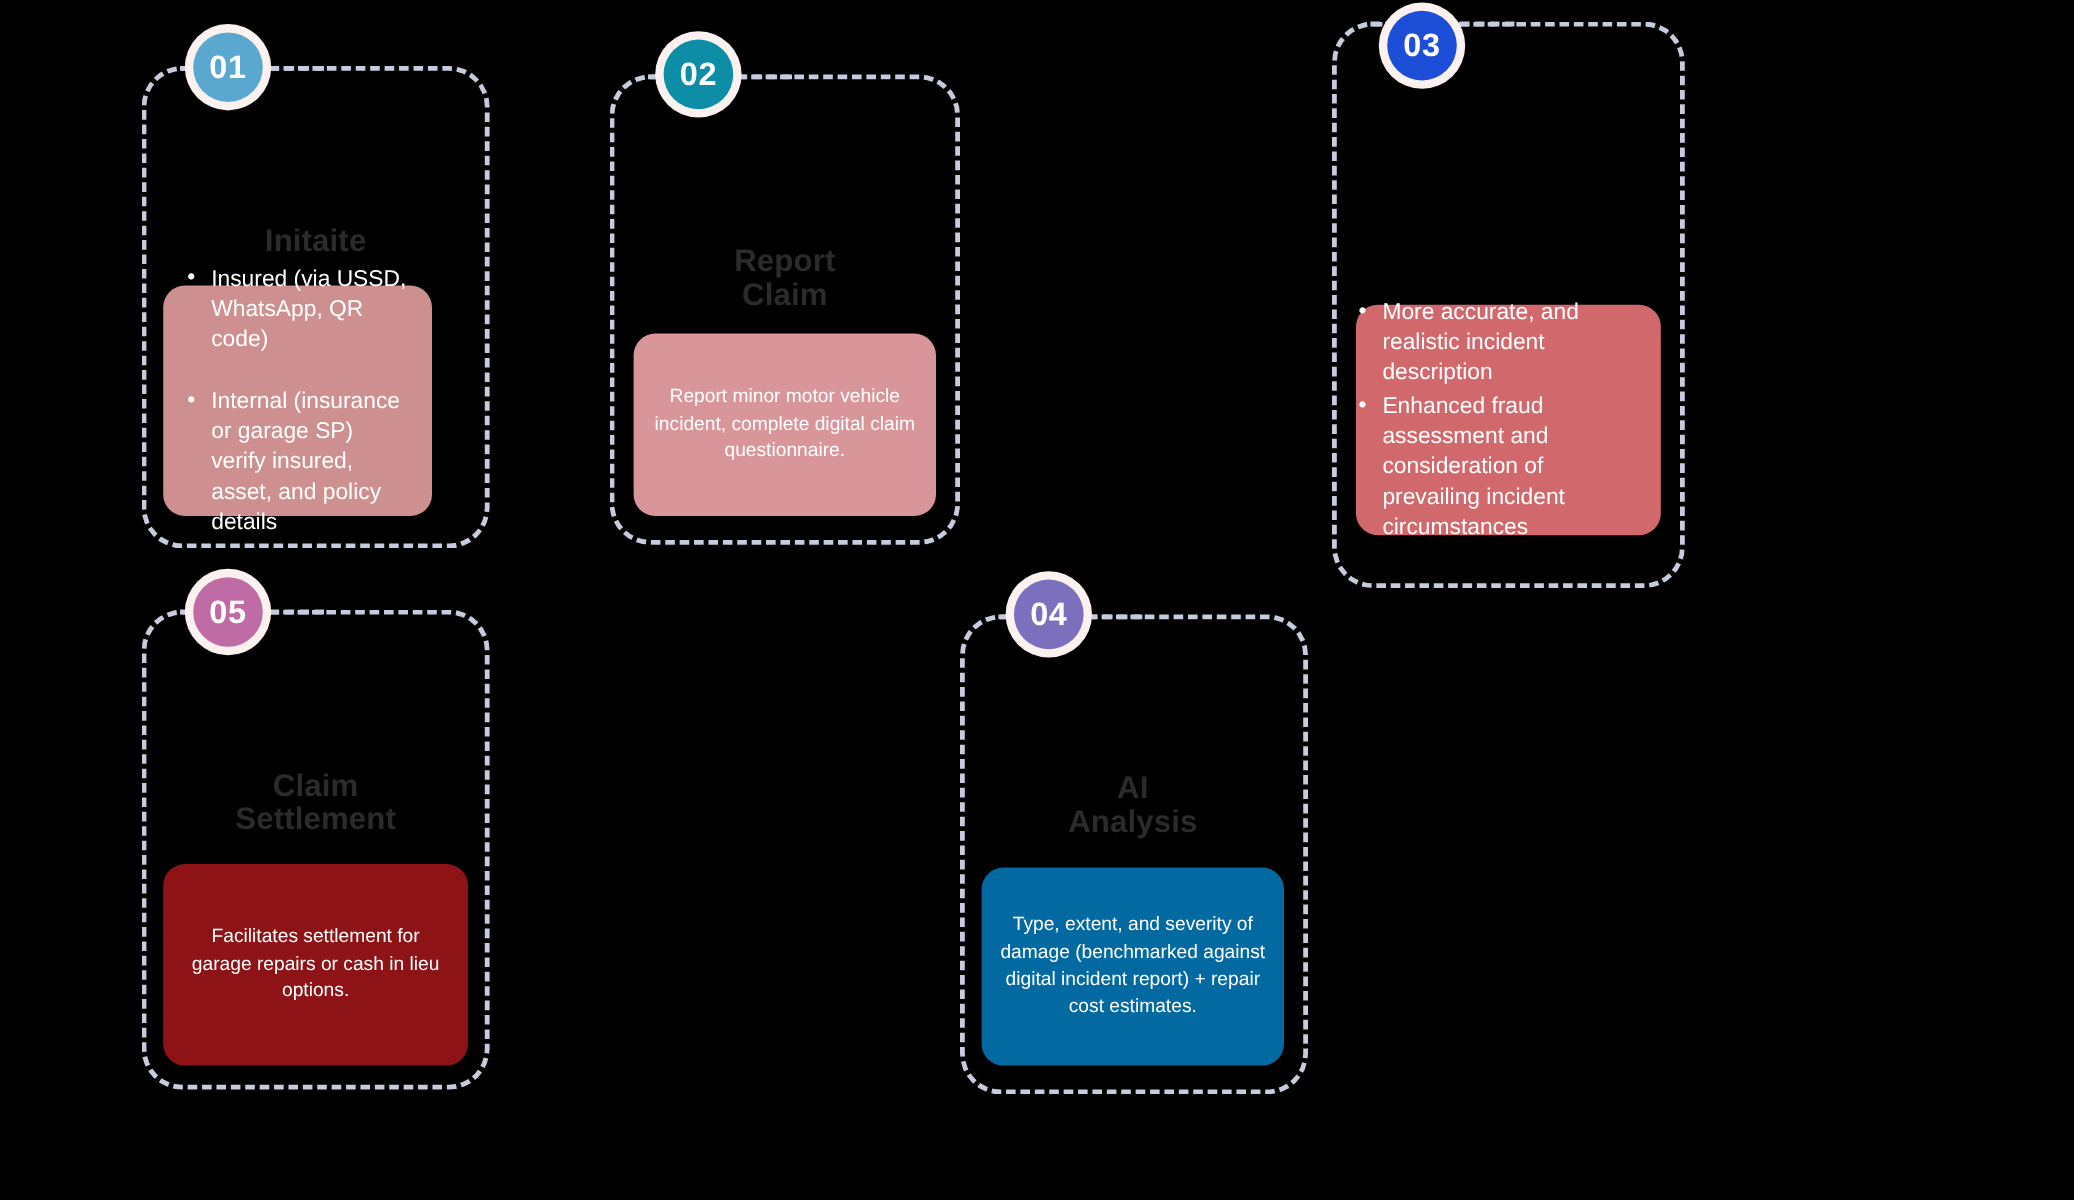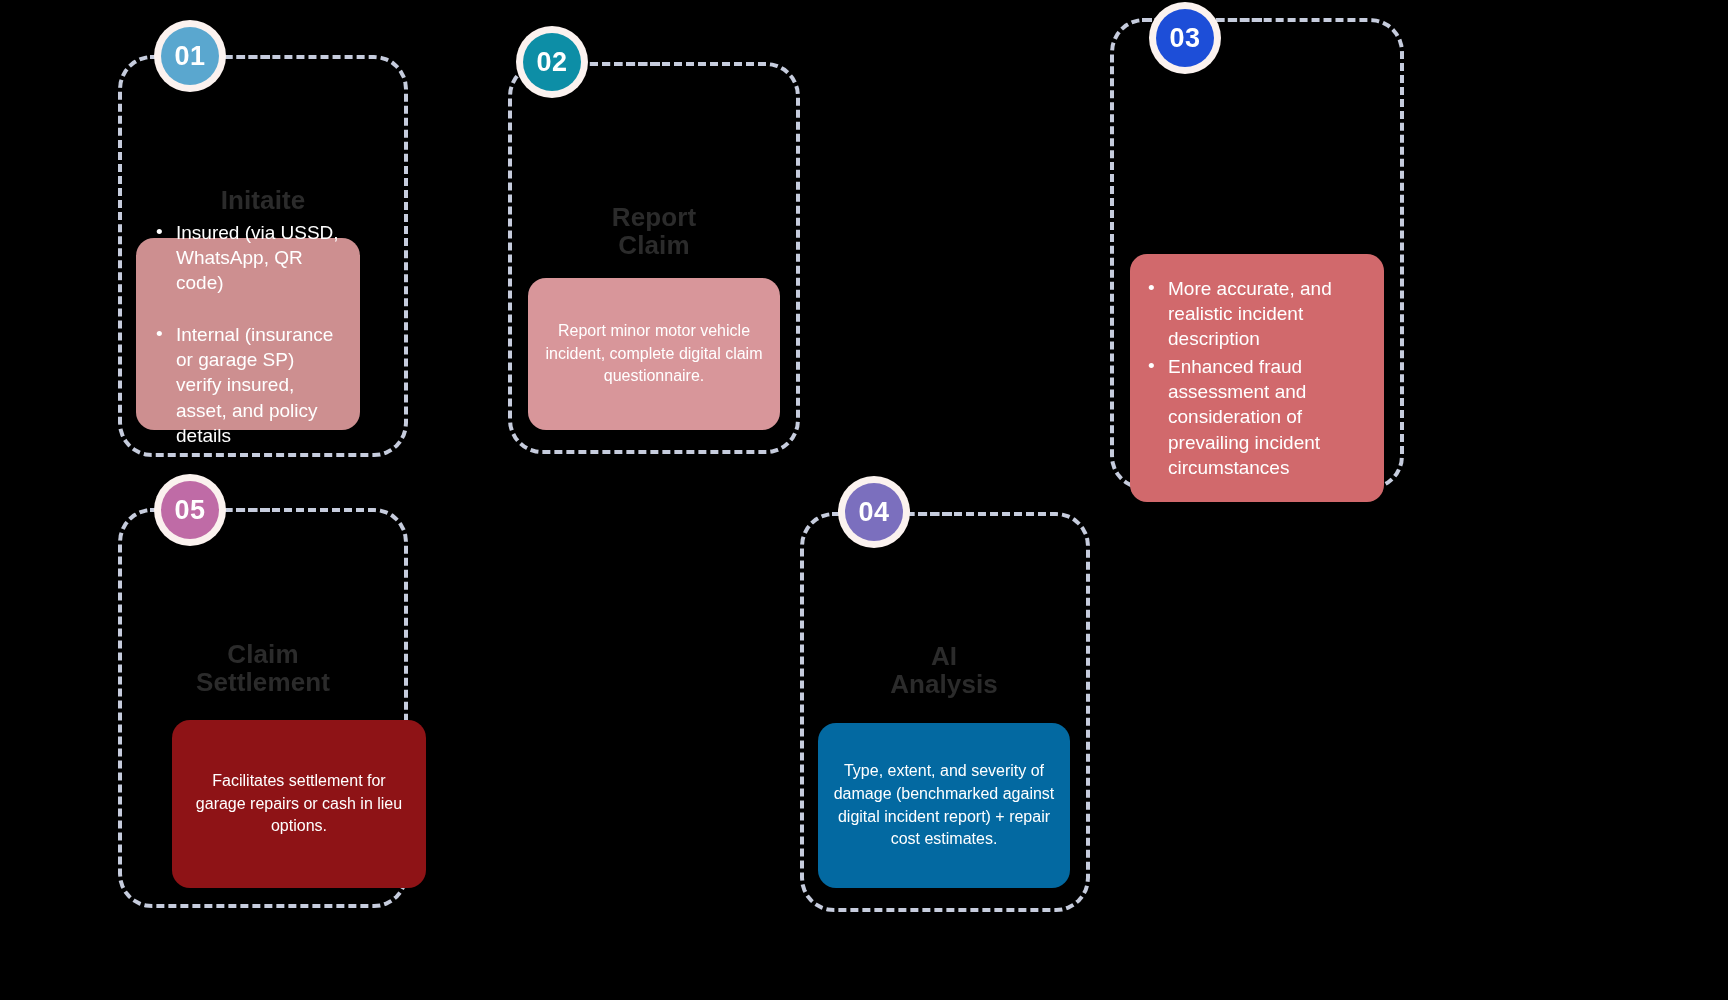--- a/index.html
+++ b/index.html
@@ -114,45 +114,45 @@
   
   
   #card-01        { left: 118px;  top: 55px;  width: 290px;  height: 402px; }
   #badge-01       { left: 154px;  top: 20px; }
   #title-01       { left: 136px;  top: 186px; width: 254px; }
   #panel-01       { left: 136px;  top: 238px; width: 224px; height: 192px;
                     background: #cd8f90; padding: 14px 16px 14px 18px; }
 
   
   #card-02        { left: 508px;  top: 62px;  width: 292px;  height: 392px; }
-  #badge-02       { left: 516px;  top: 26px; }
+  #badge-02       { left: 546px;  top: 26px; }
   #title-02       { left: 528px;  top: 192px; width: 252px; margin-top: 11px; }
   #panel-02       { left: 528px;  top: 278px; width: 252px; height: 152px;
                     background: #d8969a; padding: 14px 16px; }
 
   
   #card-03        { left: 1110px; top: 18px;  width: 294px;  height: 472px; }
   #badge-03       { left: 1149px; top: 2px; }
   #title-03       { left: 1128px; top: 168px; width: 258px; }
-  #panel-03       { left: 1130px; top: 254px; width: 254px; height: 248px;
-                    background: #d1696c; padding: 12px 14px 12px 16px; border-radius: 17px; }
+  #panel-03       { left: 1130px; top: 254px; width: 254px; height: 192px;
+                    background: #d1696c; padding: 12px 14px 12px 0; }
 
   
   #card-04        { left: 800px;  top: 512px; width: 290px;  height: 400px; }
   #badge-04       { left: 838px;  top: 476px; }
   #title-04       { left: 818px;  top: 642px; width: 252px; }
   #panel-04       { left: 818px;  top: 723px; width: 252px; height: 165px;
                     background: #c5333f; padding: 14px 14px; }
 
   
   #card-05        { left: 118px;  top: 508px; width: 290px;  height: 400px; }
   #badge-05       { left: 154px;  top: 474px; }
   #title-05       { left: 136px;  top: 640px; width: 254px; }
   #panel-05       { left: 136px;  top: 720px; width: 254px; height: 168px;
-                    background: #8e1316; padding: 16px 14px; margin-left: 36px; }
+                    background: #8e1316; padding: 16px 14px; }
 
   
   .stub {
     position: absolute;
     height: 4px;
     border-top: 4px dashed #c6ccdd;
     z-index: 2;
   }
 </style>
 </head>

